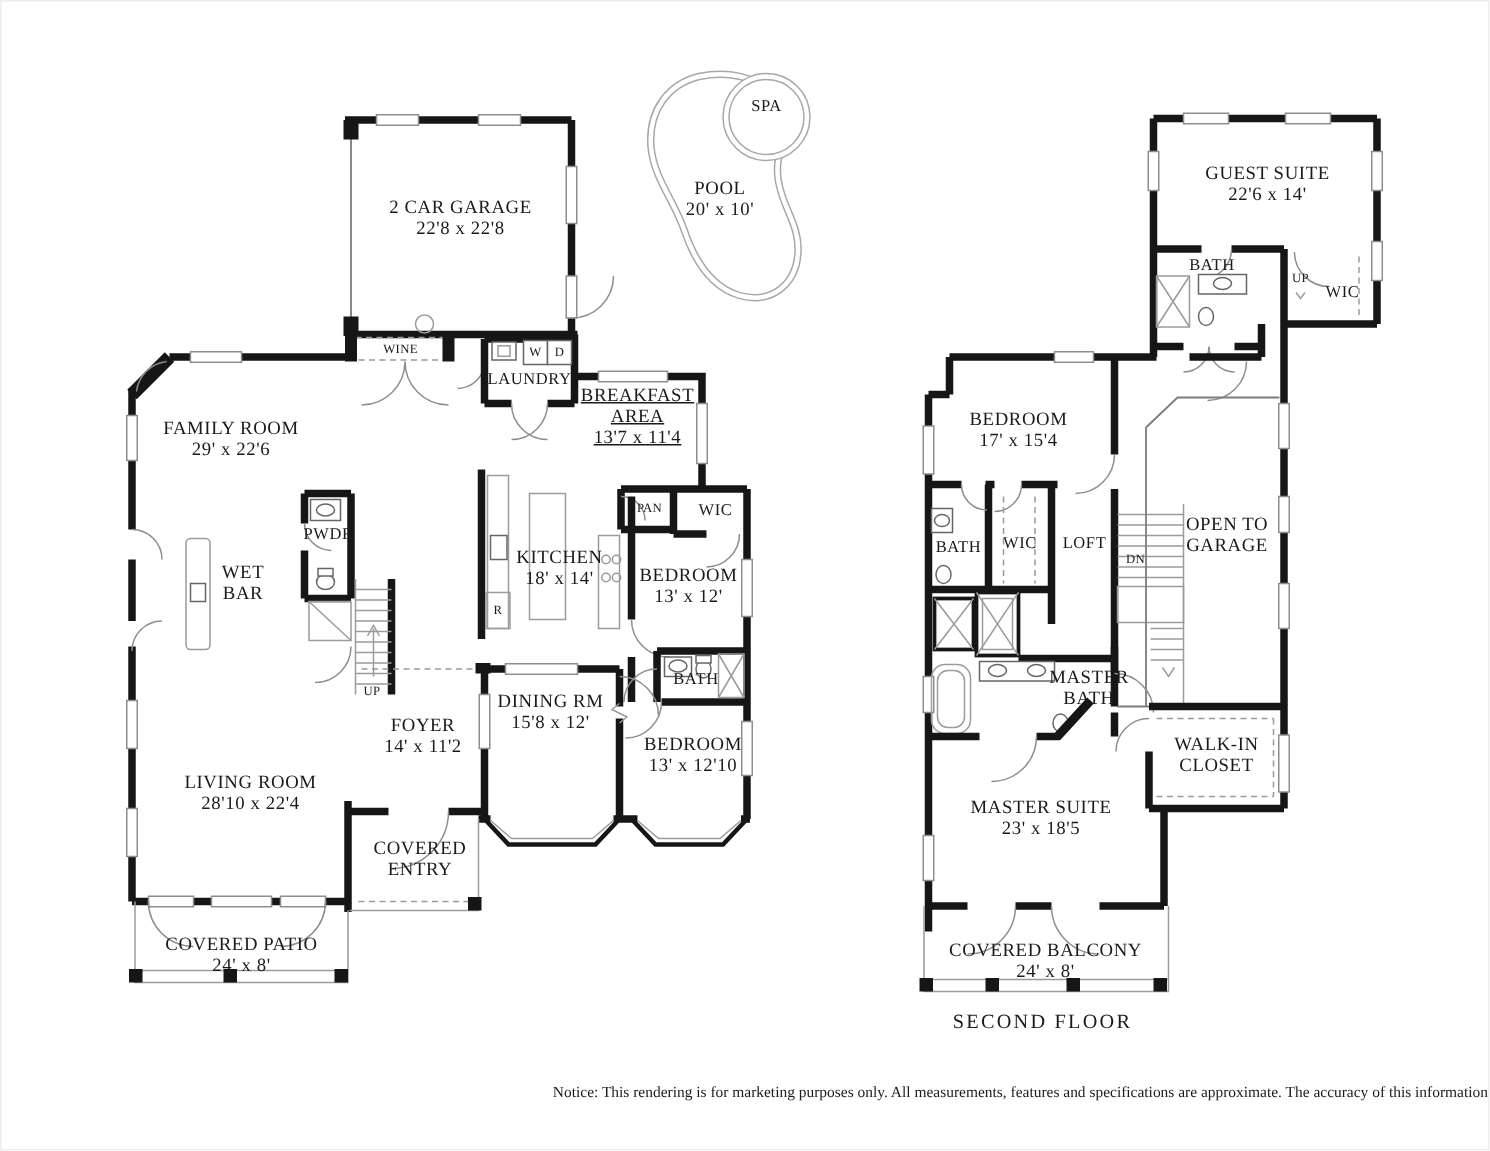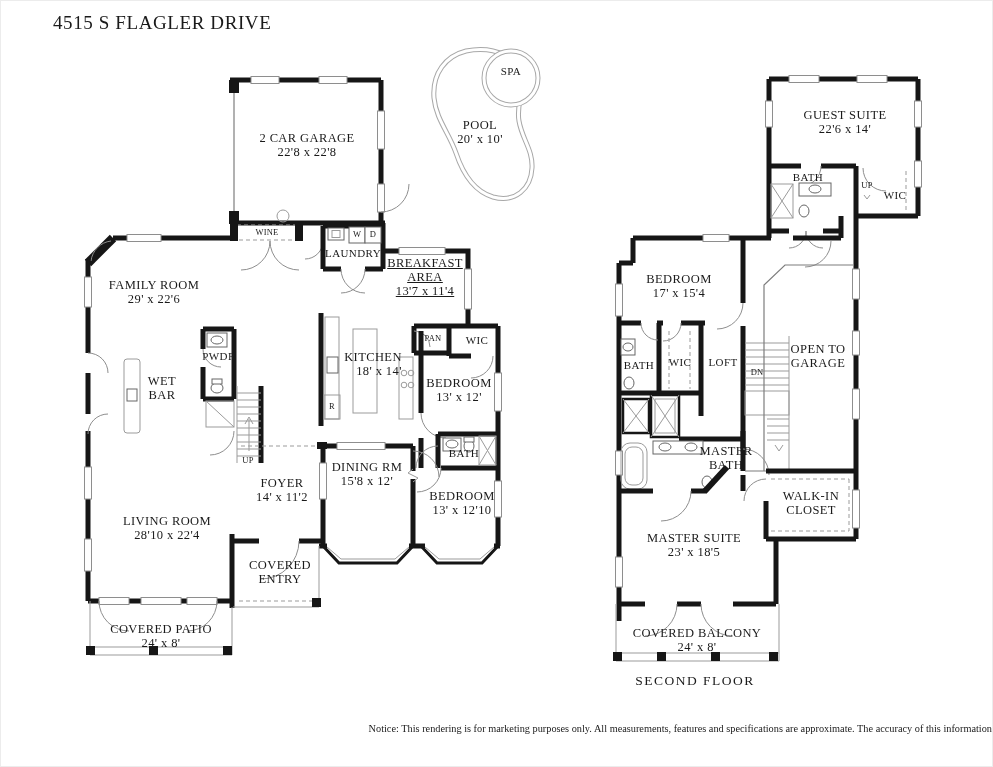--- a/index.html
+++ b/index.html
@@ -244,21 +244,20 @@
 
     <path class="tn" d="M615,603 V660 H778 V603"></path>
     <line class="tn" x1="615" y1="652" x2="778" y2="652"></line>
     <rect class="blk" x="612" y="651" width="9" height="9"></rect>
     <rect class="blk" x="656" y="651" width="9" height="9"></rect>
     <rect class="blk" x="710" y="651" width="9" height="9"></rect>
     <rect class="blk" x="768" y="651" width="9" height="9"></rect>
   </g>
 </svg>
 
-<div class="title">4515 S FLAGLER DRIVE</div>
 
 <div class="lbl lg" style="left:306px;top:131px;">
   <span style="display:block">2 CAR GARAGE</span>
   <span style="display:block">22'8 x 22'8</span>
 </div>
 <div class="lbl lg" style="left:479px;top:118px;">
   <span style="display:block">POOL</span>
   <span style="display:block">20' x 10'</span>
 </div>
 <div class="lbl md" style="left:510px;top:64px;text-align:center;">SPA</div>
@@ -269,21 +268,21 @@
 <div class="lbl lg" style="left:153px;top:278px;">
   <span style="display:block">FAMILY ROOM</span>
   <span style="display:block">29' x 22'6</span>
 </div>
 <div class="lbl lg wrap" style="left:424px;top:256px;width:86px;text-decoration:underline;">
   <span>BREAKFAST AREA</span>
   <span style="display:block">13'7 x 11'4</span>
 </div>
 <div class="lbl md" style="left:218px;top:349px;">PWDR</div>
 <div class="lbl lg wrap" style="left:161px;top:374px;width:42px;">WET BAR</div>
-<div class="lbl lg" style="left:372px;top:350px;text-align:right;">
+<div class="lbl lg" style="left:372px;top:364px;">
   <span style="display:block">KITCHEN</span>
   <span style="display:block">18' x 14'</span>
 </div>
 <div class="lbl sm" style="left:331px;top:401px;">R</div>
 <div class="lbl sm" style="left:432px;top:333px;text-align:right;">PAN</div>
 <div class="lbl md" style="left:476px;top:333px;">WIC</div>
 <div class="lbl lg" style="left:458px;top:376px;">
   <span style="display:block">BEDROOM</span>
   <span style="display:block">13' x 12'</span>
 </div>

